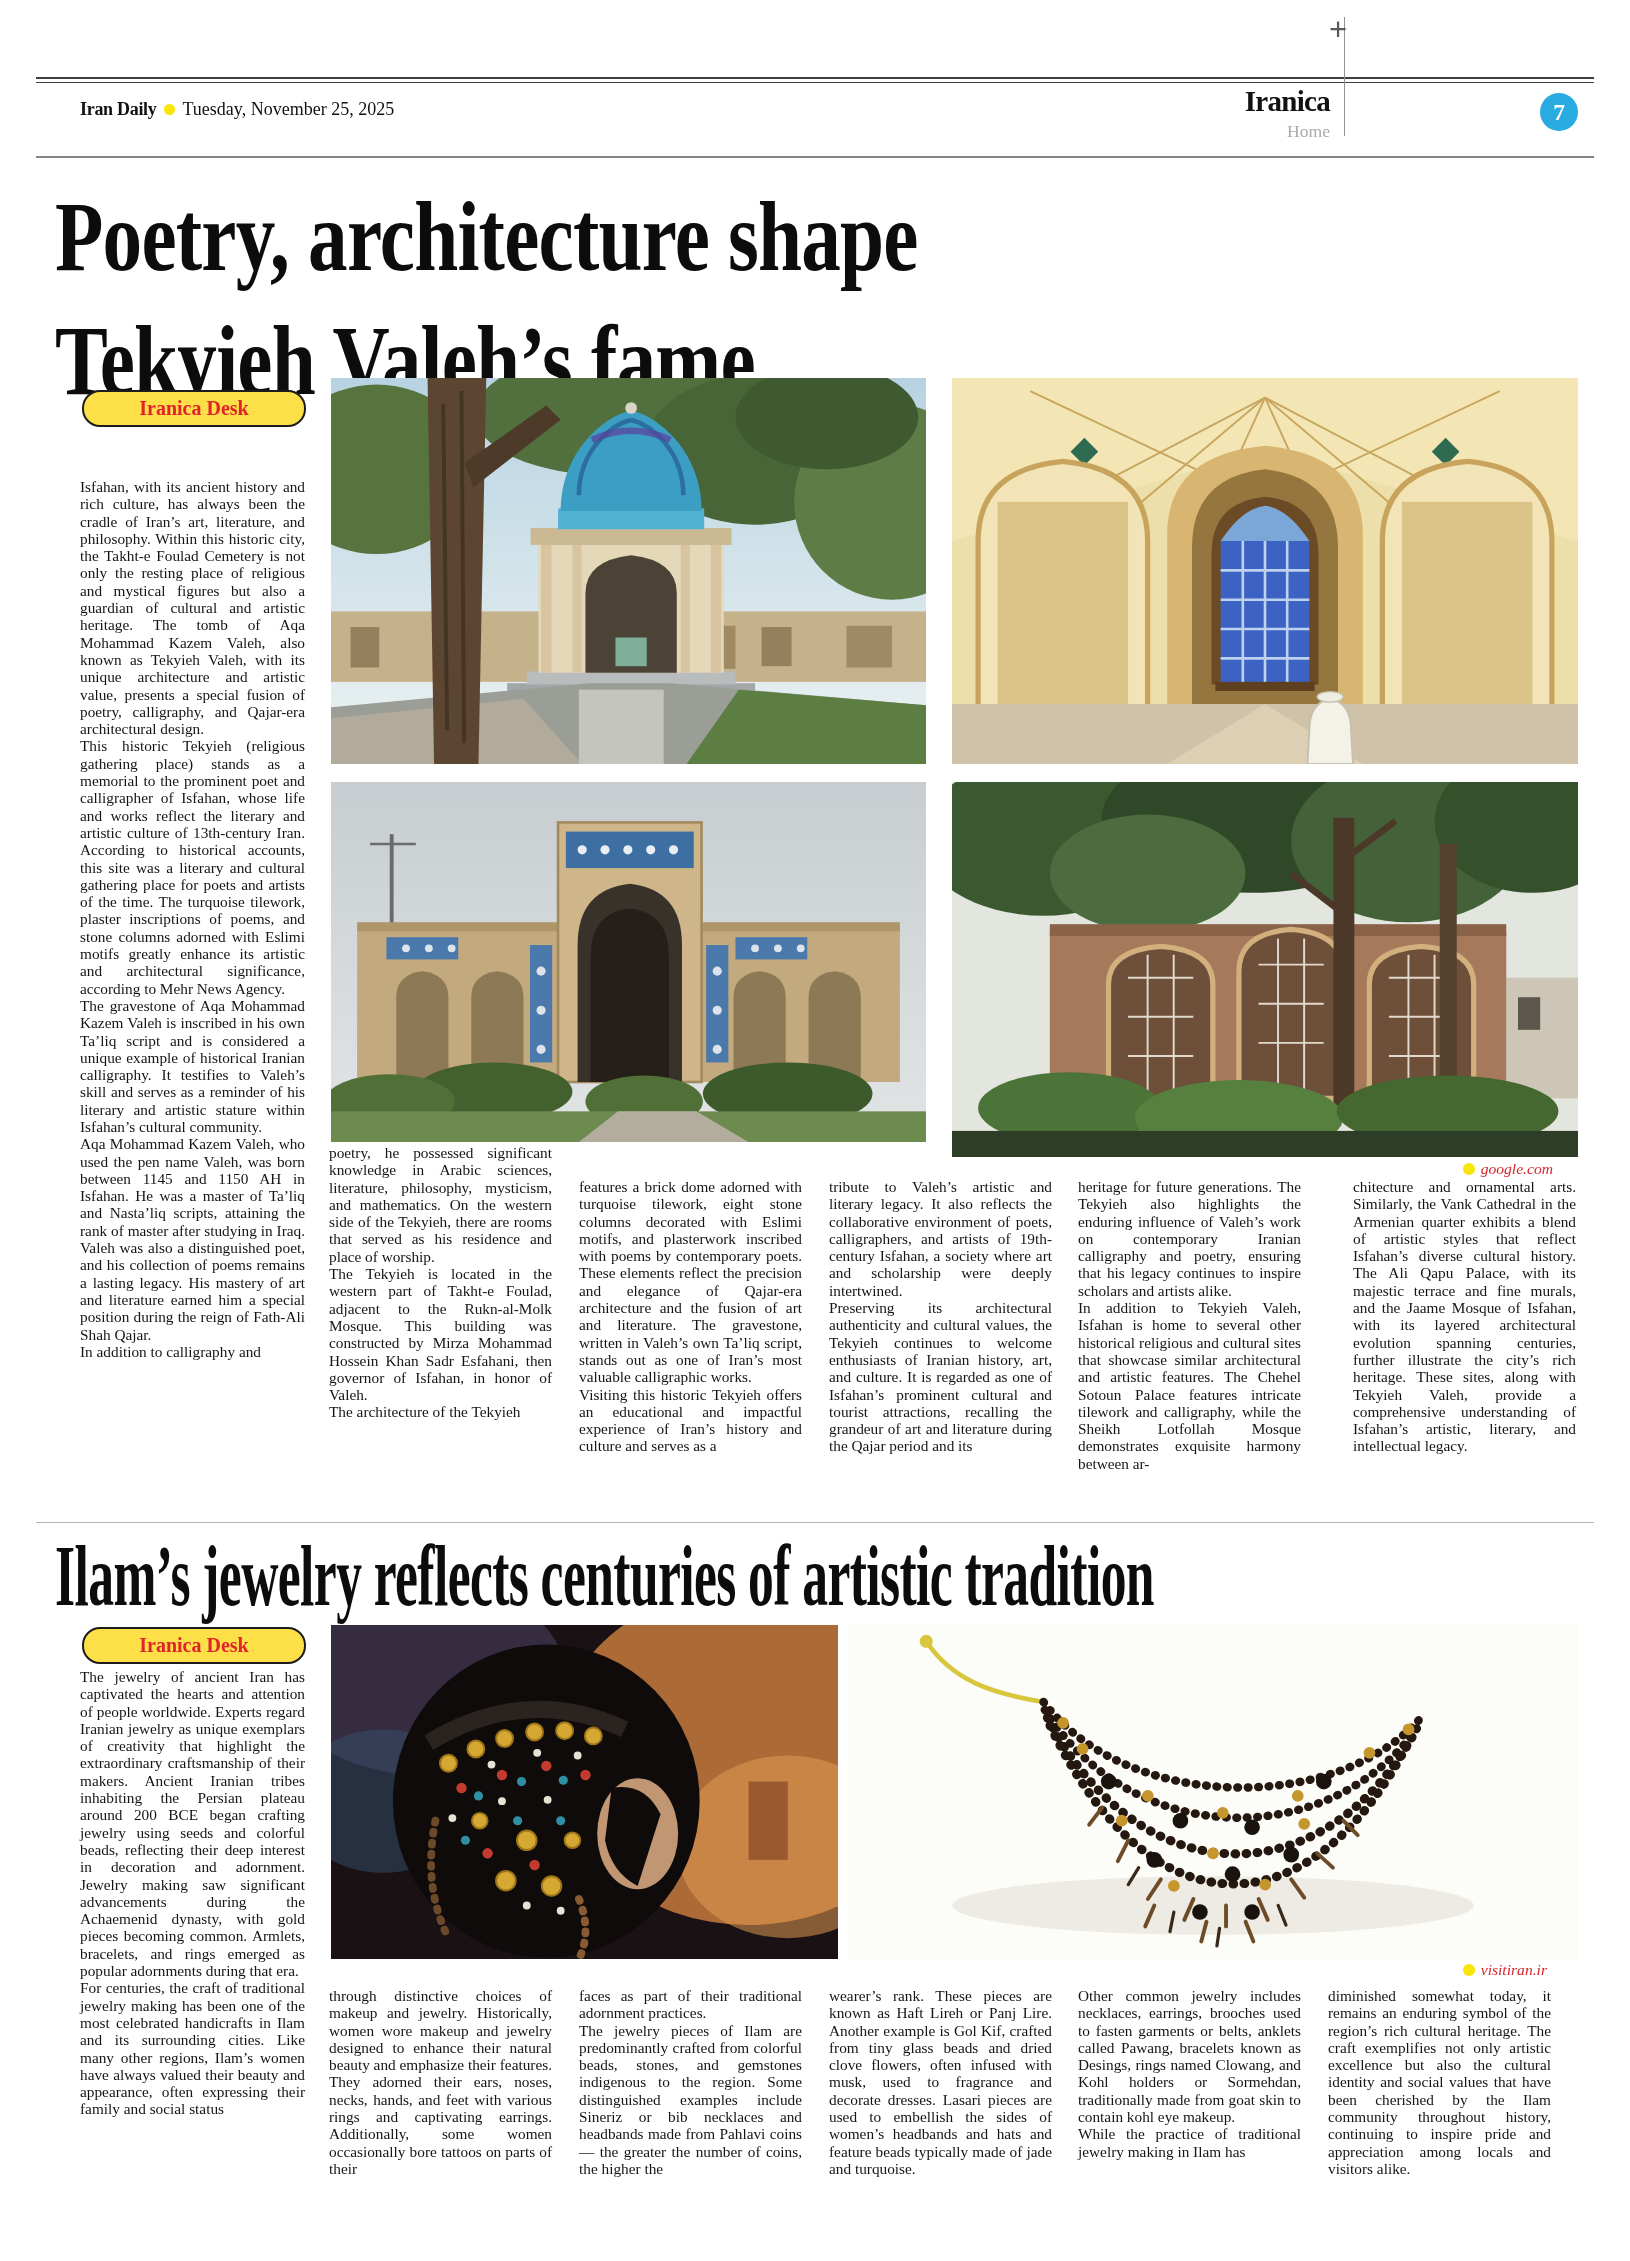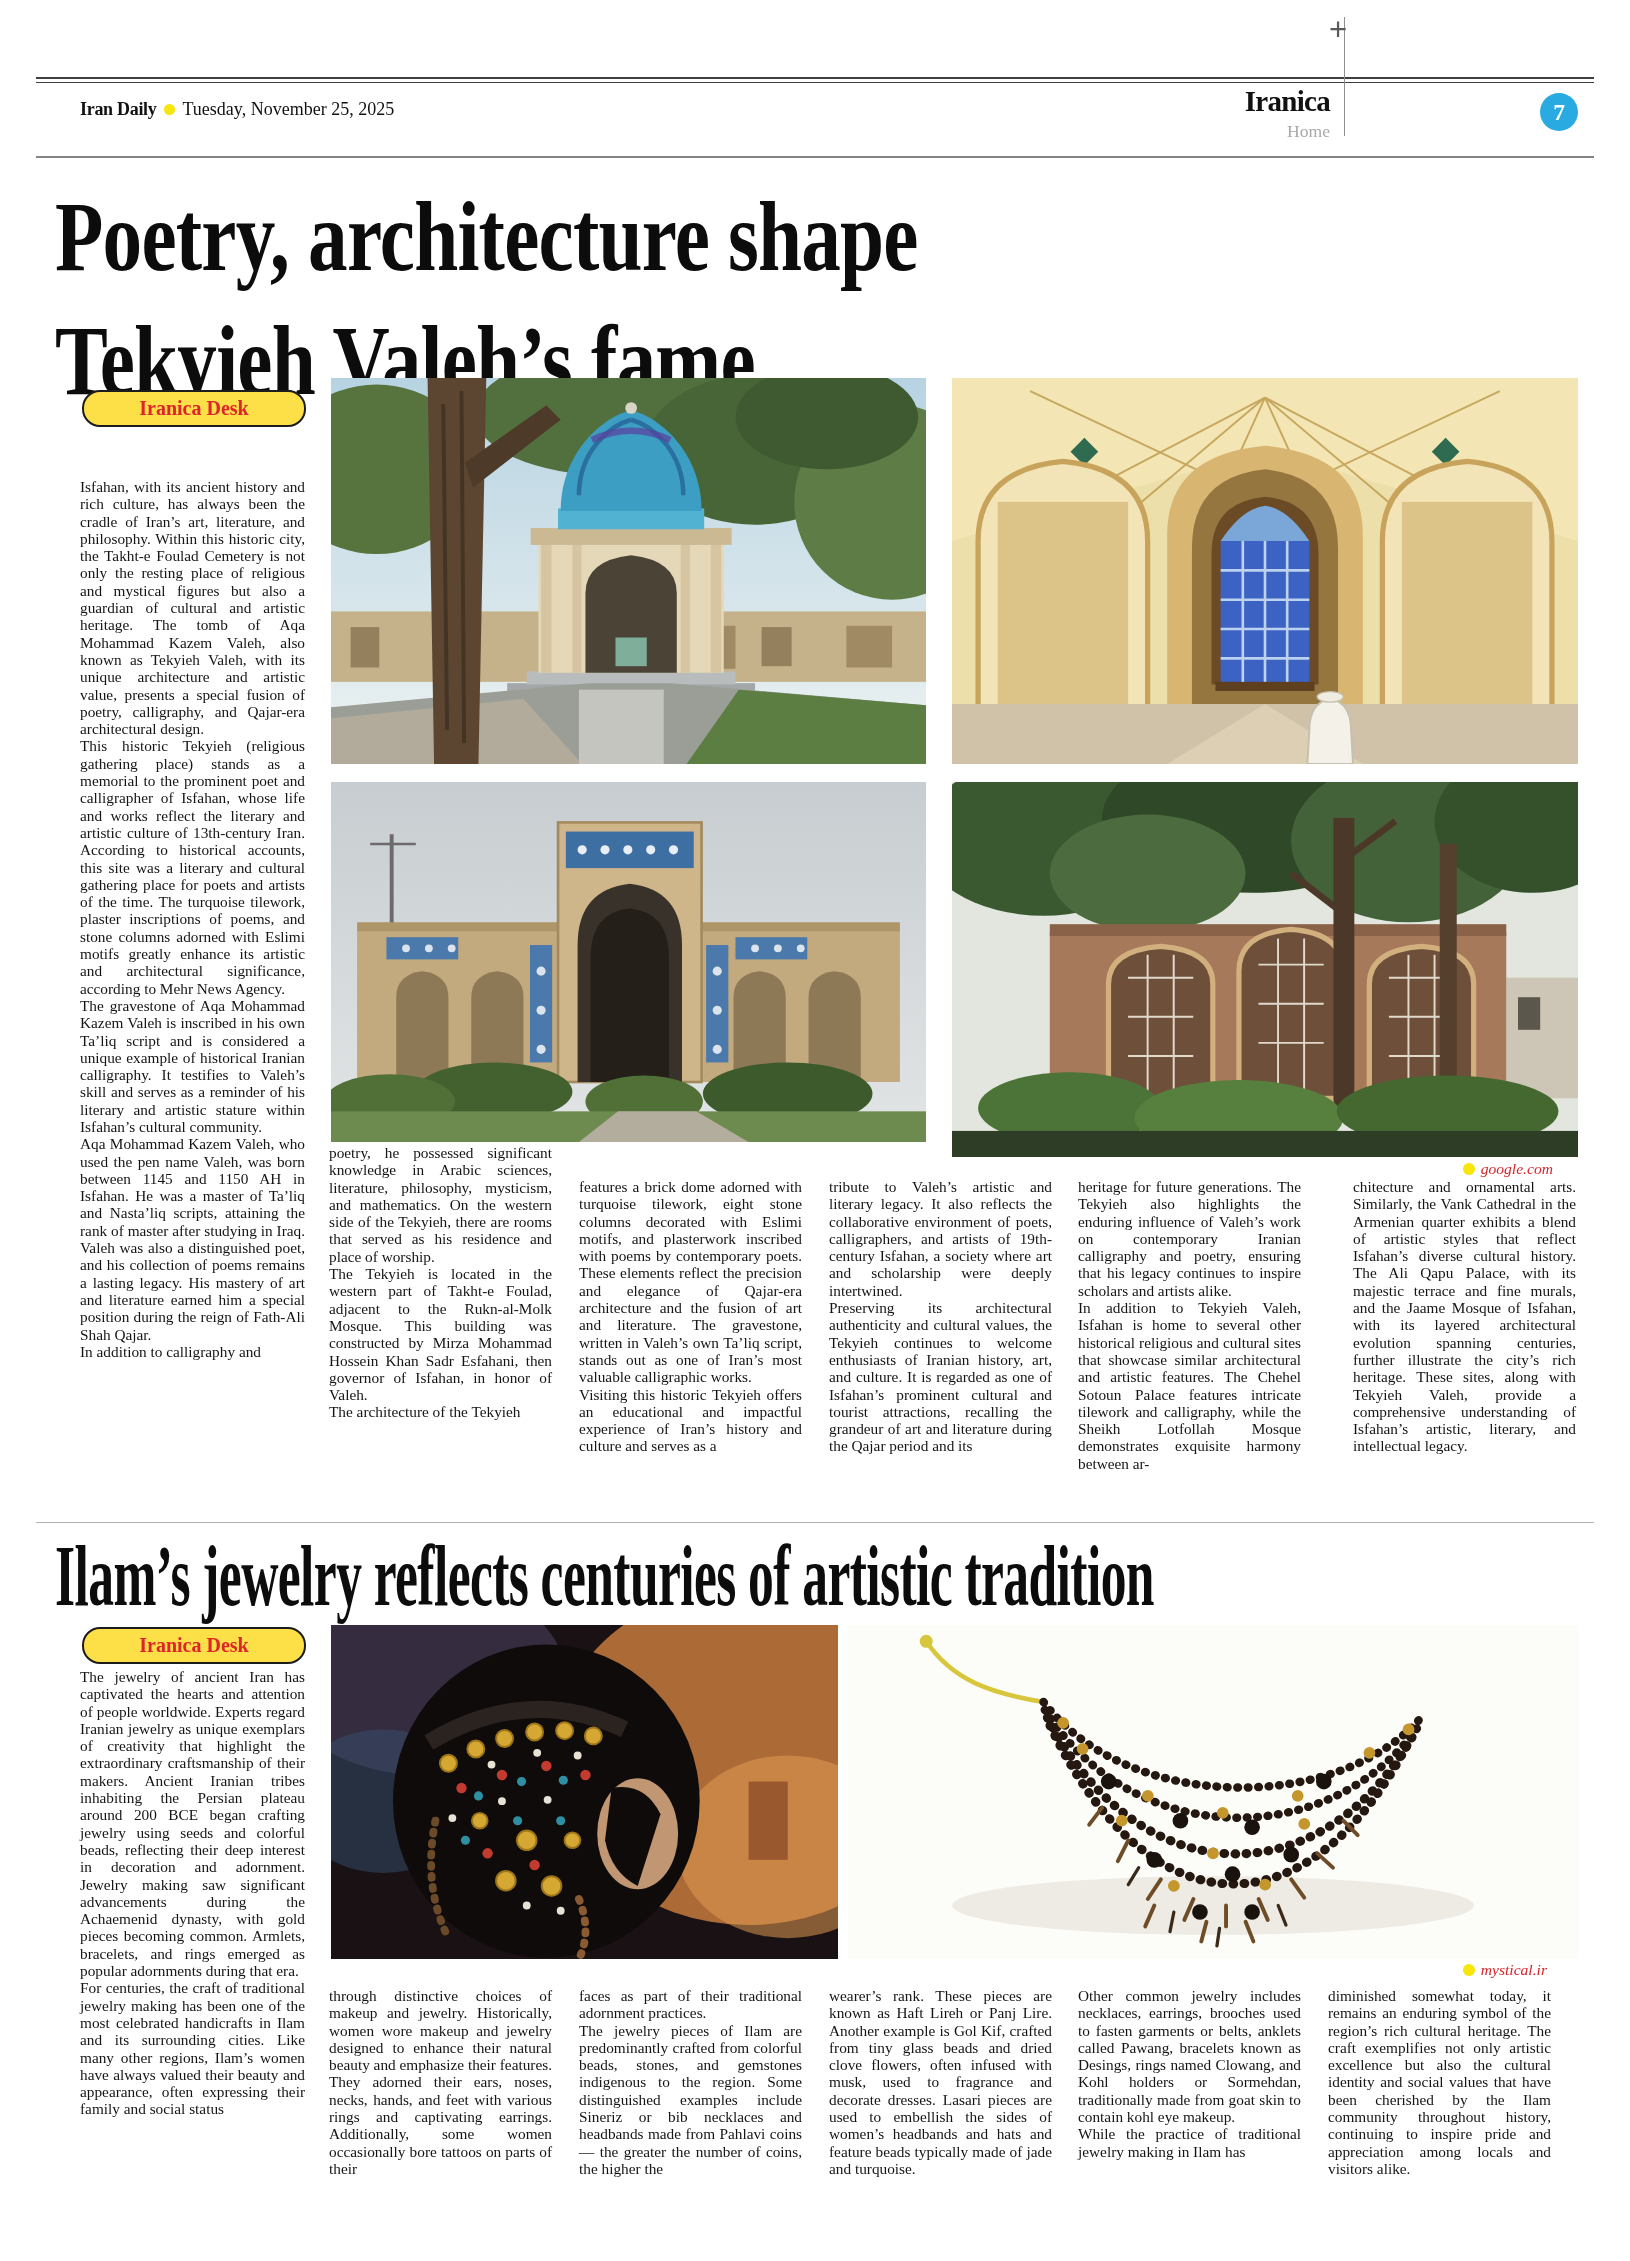--- a/index.html
+++ b/index.html
@@ -404,21 +404,21 @@
     <line x1="500" y1="440" x2="494" y2="470"></line>
         <line x1="660" y1="430" x2="672" y2="460"></line>
     <line x1="570" y1="465" x2="566" y2="492"></line>
         <line x1="446" y1="372" x2="430" y2="398"></line>
   </g>
 </svg>
 </div>
 
 <div id="credit2" class="abs credit">
   <span class="ydot"></span>
-  <span>mystical.ir</span>
+  <span>visitiran.ir</span>
 </div>
 
 <div id="a2c2" class="abs body-col">through distinctive choices of makeup and jewelry. Historically, women wore makeup and jewelry designed to enhance their natural beauty and emphasize their features. They adorned their ears, noses, necks, hands, and feet with various rings and captivating earrings. Additionally, some women occasionally bore tattoos on parts of their</div>
 <div id="a2c3" class="abs body-col">faces as part of their traditional adornment practices.
 The jewelry pieces of Ilam are predominantly crafted from colorful beads, stones, and gemstones indigenous to the region. Some distinguished examples include Sineriz or bib necklaces and headbands made from Pahlavi coins — the greater the number of coins, the higher the</div>
 <div id="a2c4" class="abs body-col">wearer’s rank. These pieces are known as Haft Lireh or Panj Lire. Another example is Gol Kif, crafted from tiny glass beads and dried clove flowers, often infused with musk, used to fragrance and decorate dresses. Lasari pieces are used to embellish the sides of women’s headbands and hats and feature beads typically made of jade and turquoise.</div>
 <div id="a2c5" class="abs body-col">Other common jewelry includes necklaces, earrings, brooches used to fasten garments or belts, anklets called Pawang, bracelets known as Desings, rings named Clowang, and Kohl holders or Sormehdan, traditionally made from goat skin to contain kohl eye makeup.
 While the practice of traditional jewelry making in Ilam has</div>
 <div id="a2c6" class="abs body-col">diminished somewhat today, it remains an enduring symbol of the region’s rich cultural heritage. The craft exemplifies not only artistic excellence but also the cultural identity and social values that have been cherished by the Ilam community throughout history, continuing to inspire pride and appreciation among locals and visitors alike.</div>
 

